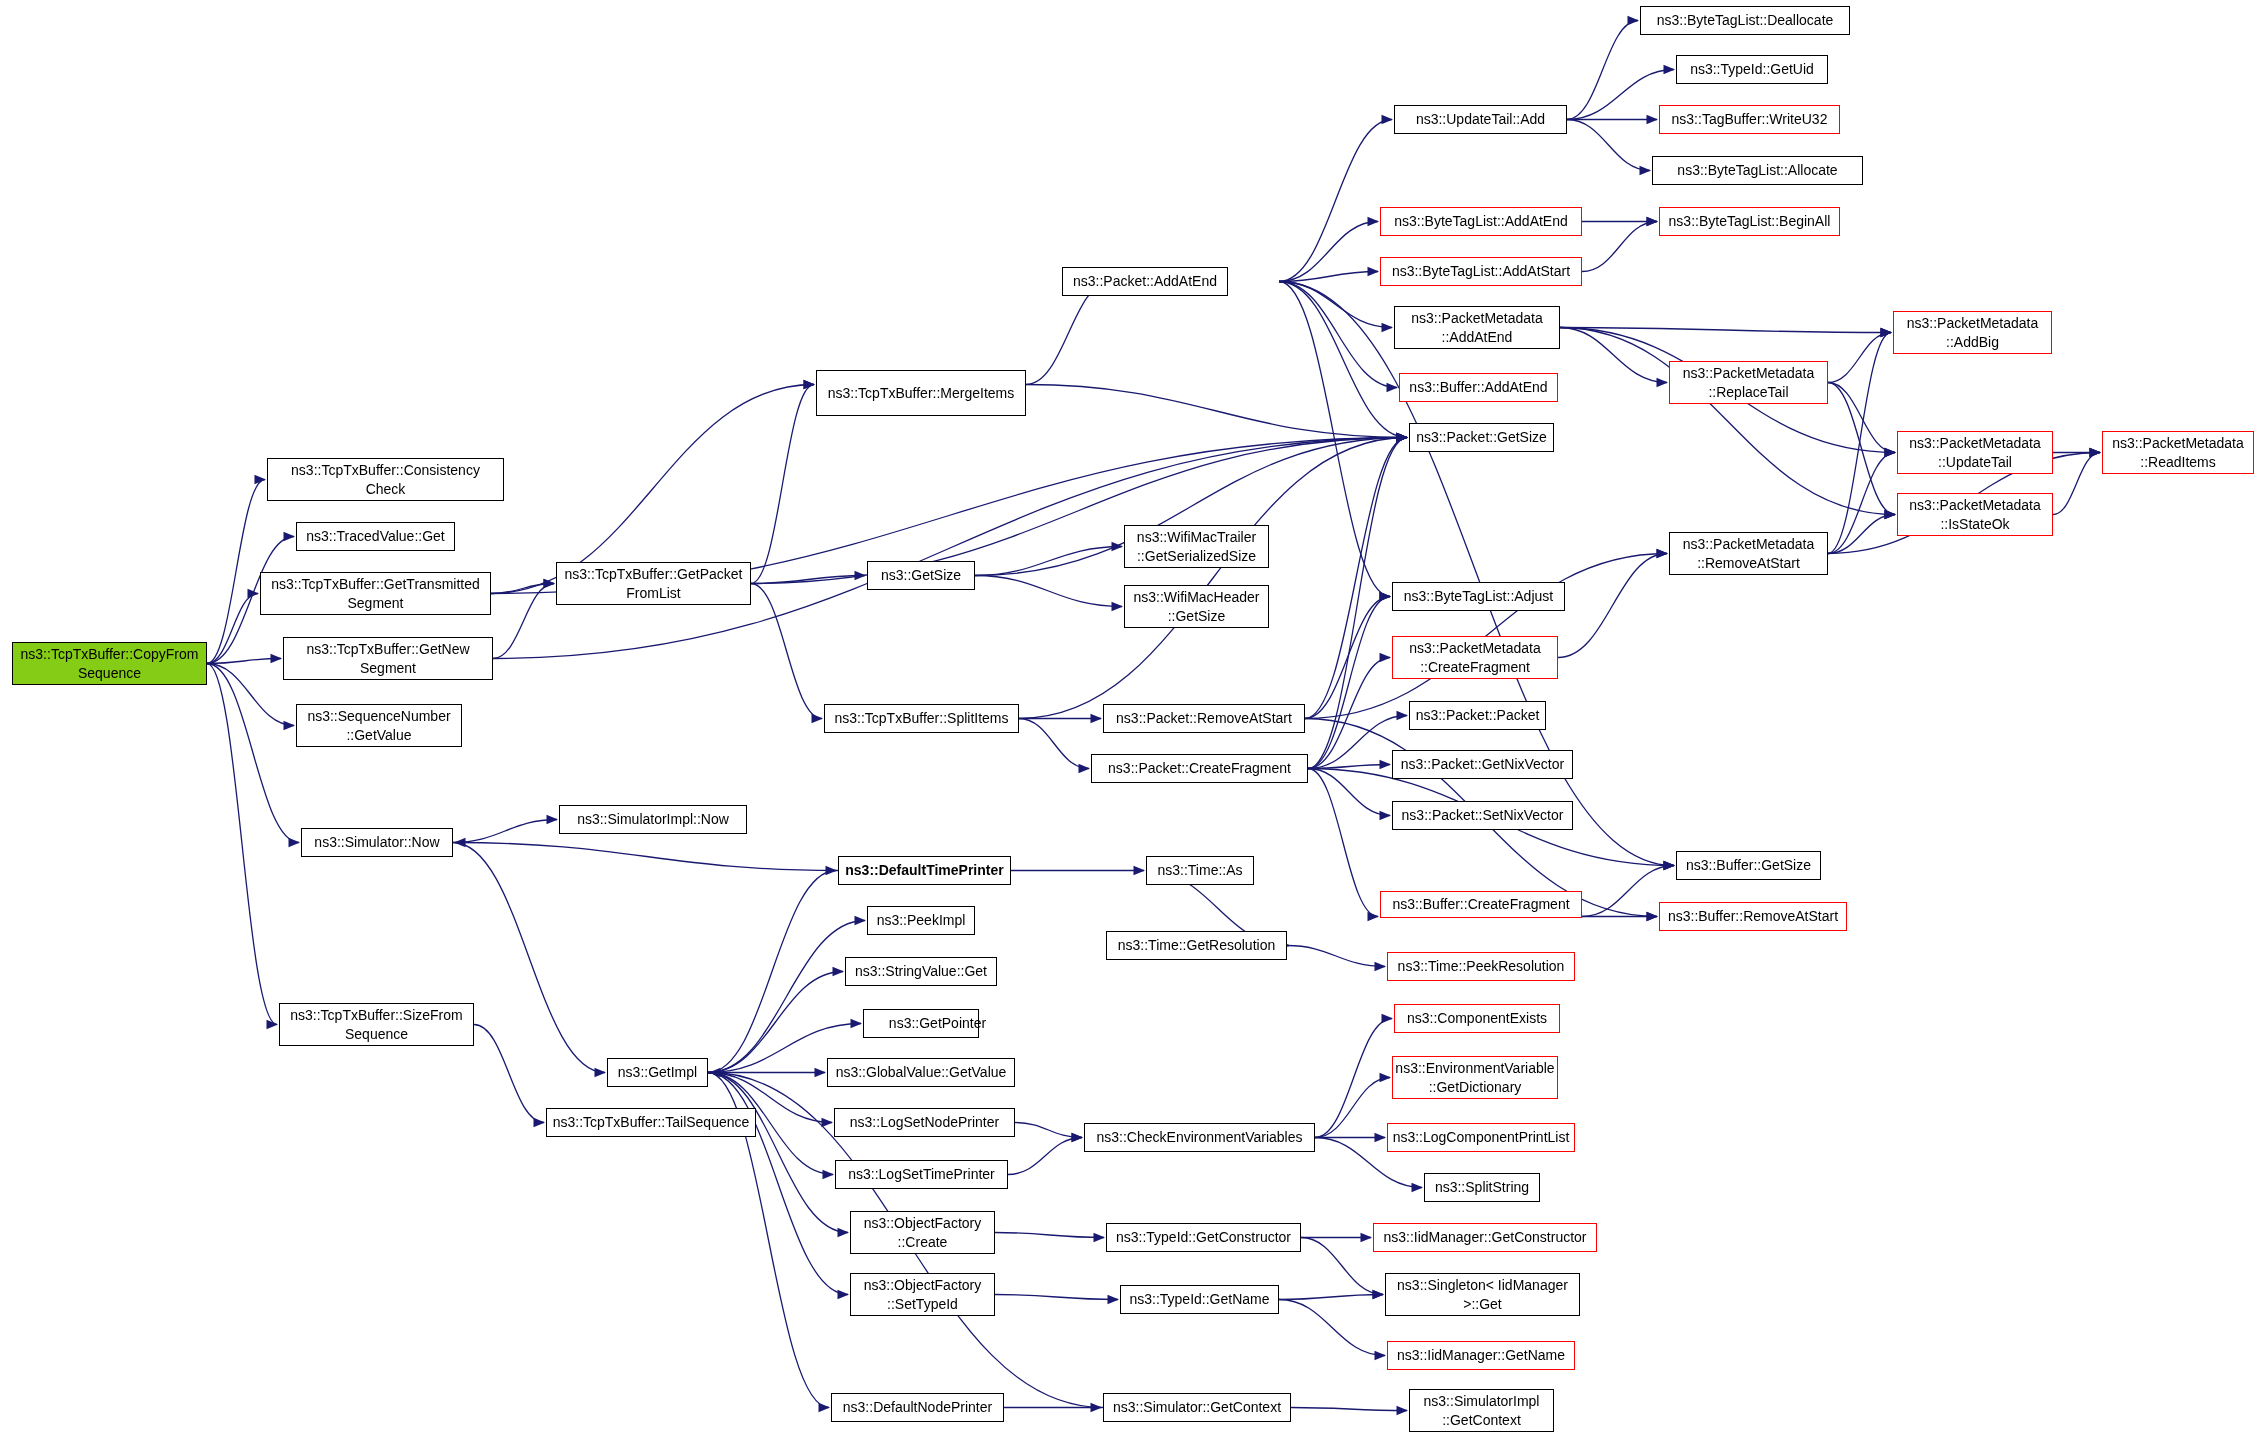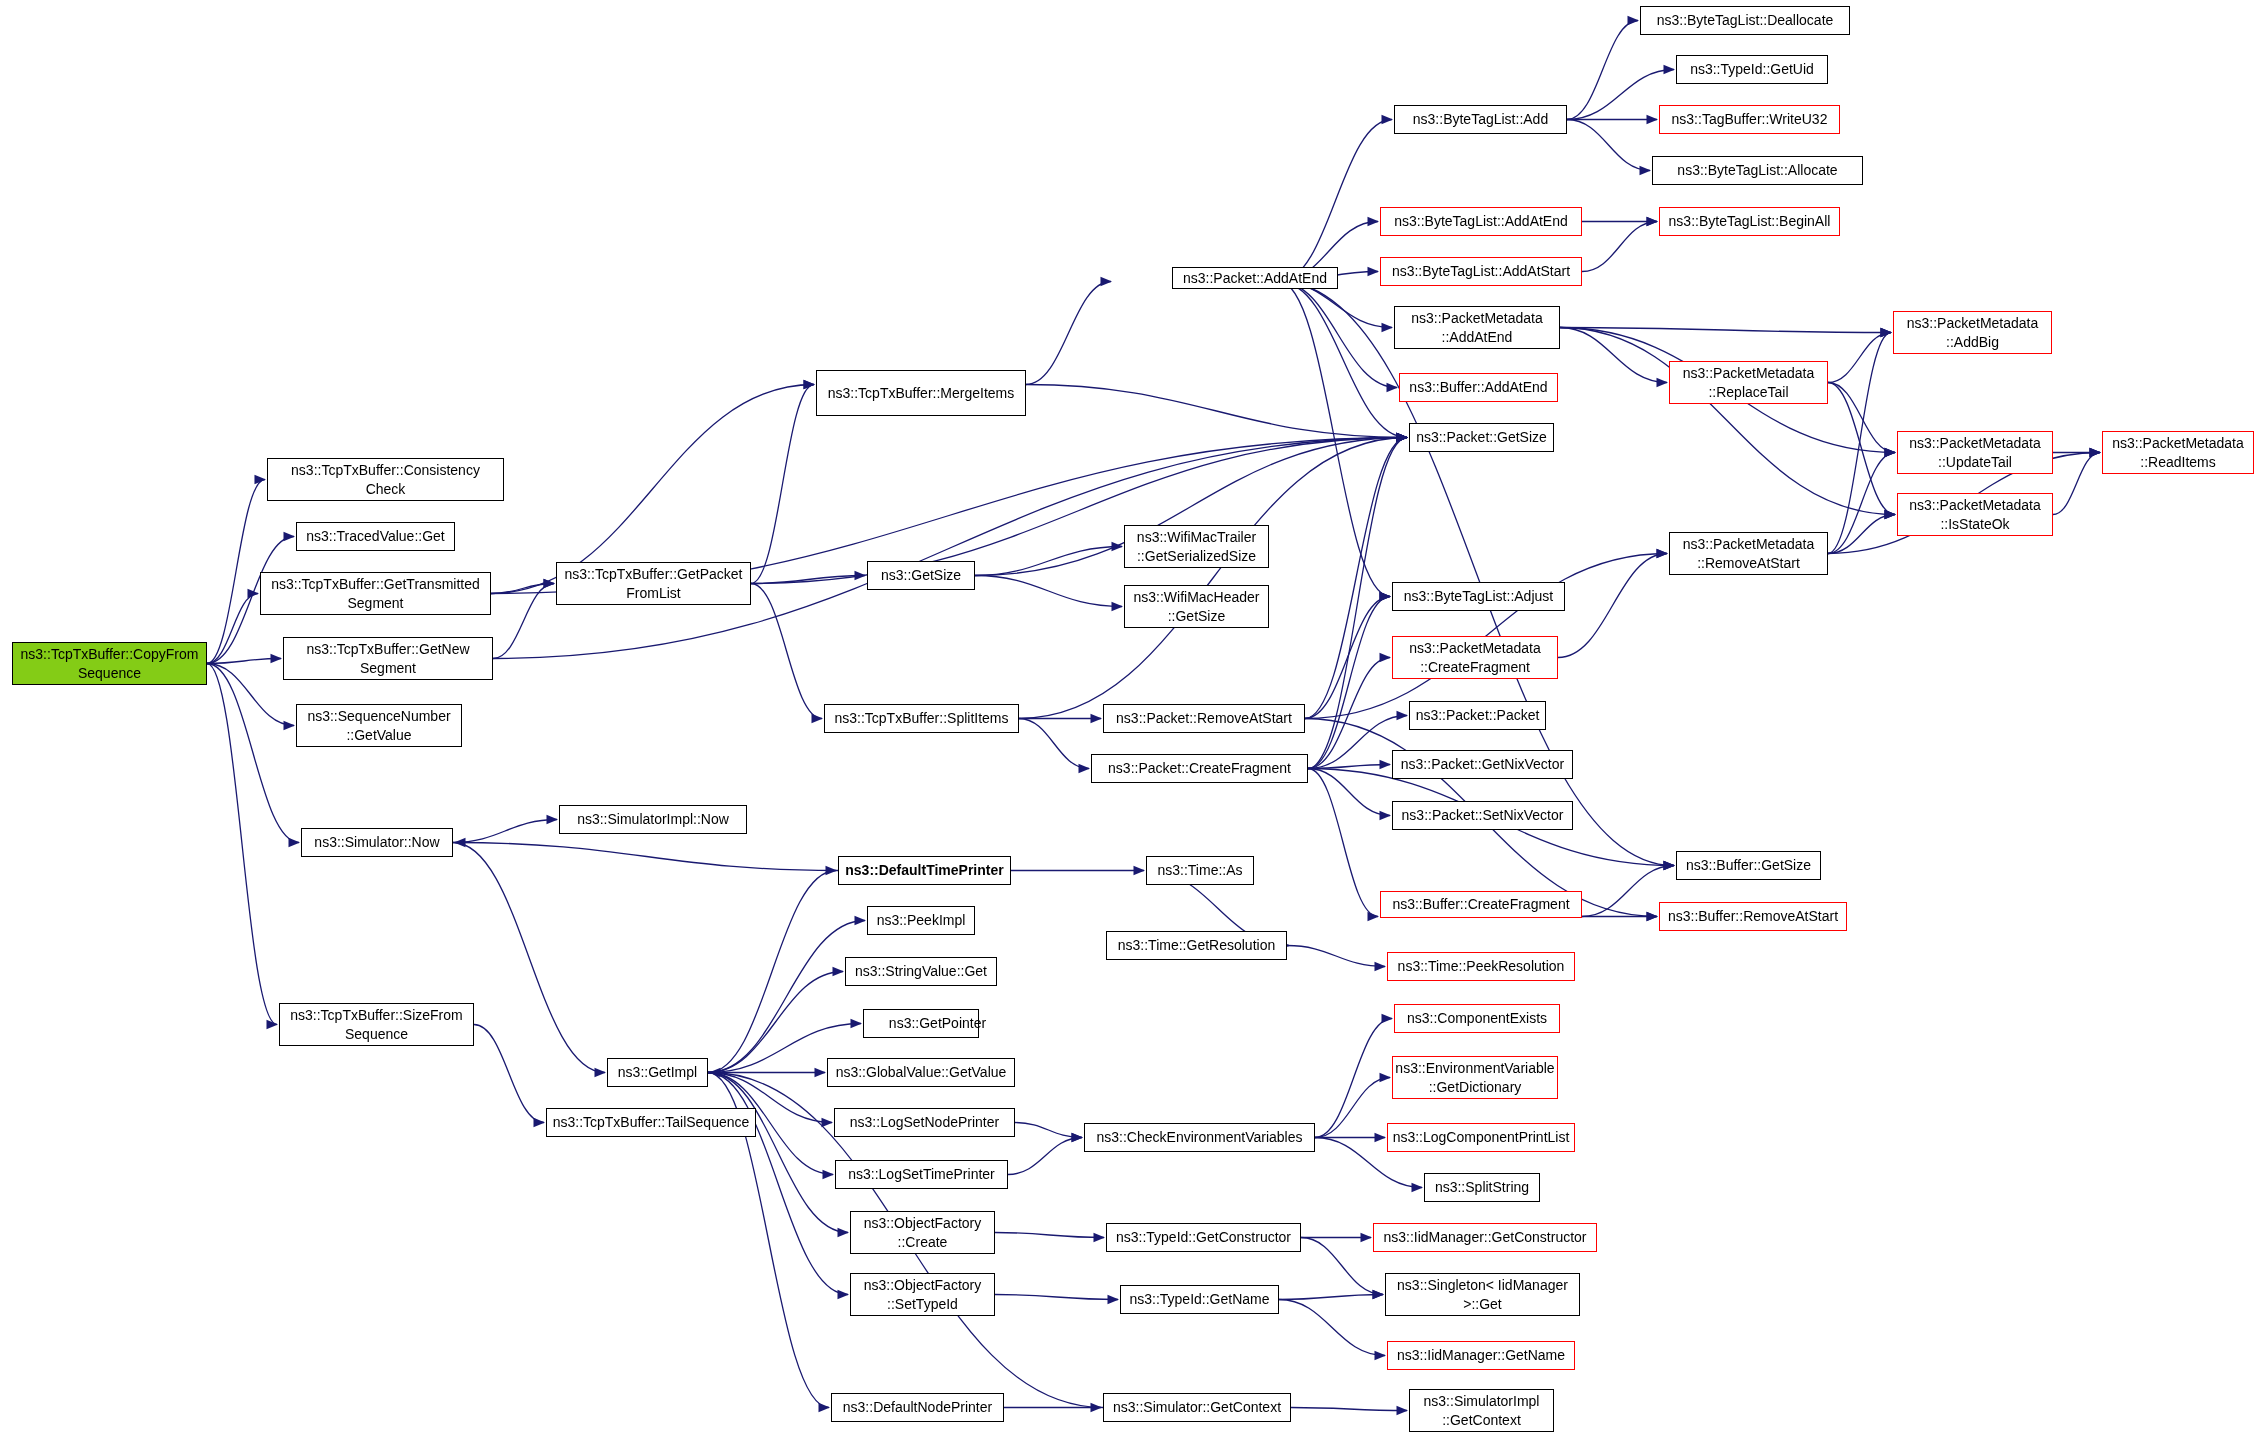--- a/index.html
+++ b/index.html
@@ -119,27 +119,27 @@
         <path d="M1279,1299.5 C1326.7,1299.5 1337.3,1355.5 1385,1355.5" fill="none" stroke="#191970" stroke-width="1.3" marker-end="url(#arrow)"></path>
         <path d="M1279,1299.5 C1325.8,1299.5 1336.2,1294.5 1383,1294.5" fill="none" stroke="#191970" stroke-width="1.3" marker-end="url(#arrow)"></path>
         <path d="M1004,1407.5 C1047.65,1407.5 1057.35,1407.5 1101,1407.5" fill="none" stroke="#191970" stroke-width="1.3" marker-end="url(#arrow)"></path>
         <path d="M1291,1407.5 C1343.2,1407.5 1354.8,1410.5 1407,1410.5" fill="none" stroke="#191970" stroke-width="1.3" marker-end="url(#arrow)"></path>
         <path d="M1103,1407.5 C926.15,1407.5 886.85,1072.5 710,1072.5" fill="none" stroke="#191970" stroke-width="1.3" marker-end="url(#arrow)"></path>
       </g>
   </svg>
 
 <div class="node" style="left: 1640px; top: 6px; width: 210px; height: 29px;">ns3::ByteTagList::Deallocate</div>
     <div class="node" style="left: 1676px; top: 55px; width: 152px; height: 29px;">ns3::TypeId::GetUid</div>
-    <div class="node" style="left: 1394px; top: 105px; width: 173px; height: 29px;">ns3::ByteTagList::Add</div>
+    <div class="node" style="left: 1394px; top: 105px; width: 173px; height: 29px;">ns3::UpdateTail::Add</div>
     <div class="node red" style="left: 1659px; top: 105px; width: 181px; height: 29px;">ns3::TagBuffer::WriteU32</div>
     <div class="node" style="left: 1652px; top: 156px; width: 211px; height: 29px;">ns3::ByteTagList::Allocate</div>
     <div class="node red" style="left: 1380px; top: 207px; width: 202px; height: 29px;">ns3::ByteTagList::AddAtEnd</div>
     <div class="node red" style="left: 1659px; top: 207px; width: 181px; height: 29px;">ns3::ByteTagList::BeginAll</div>
     <div class="node red" style="left: 1380px; top: 257px; width: 202px; height: 29px;">ns3::ByteTagList::AddAtStart</div>
-    <div class="node" style="left: 1172px; top: 267px; width: 166px; height: 22px;">ns3::Packet::AddAtEnd</div>
+    <div class="node" style="left: 1062px; top: 267px; width: 166px; height: 29px;">ns3::Packet::AddAtEnd</div>
     <div class="node" style="left: 1394px; top: 306px; width: 166px; height: 43px;">ns3::PacketMetadata
 ::AddAtEnd</div>
     <div class="node red" style="left: 1893px; top: 311px; width: 159px; height: 43px;">ns3::PacketMetadata
 ::AddBig</div>
     <div class="node red" style="left: 1669px; top: 361px; width: 159px; height: 43px;">ns3::PacketMetadata
 ::ReplaceTail</div>
     <div class="node red" style="left: 1399px; top: 373px; width: 159px; height: 29px;">ns3::Buffer::AddAtEnd</div>
     <div class="node" style="left: 816px; top: 370px; width: 210px; height: 46px;">ns3::TcpTxBuffer::MergeItems</div>
     <div class="node" style="left: 1409px; top: 423px; width: 145px; height: 29px;">ns3::Packet::GetSize</div>
     <div class="node red" style="left: 1897px; top: 431px; width: 156px; height: 43px;">ns3::PacketMetadata

